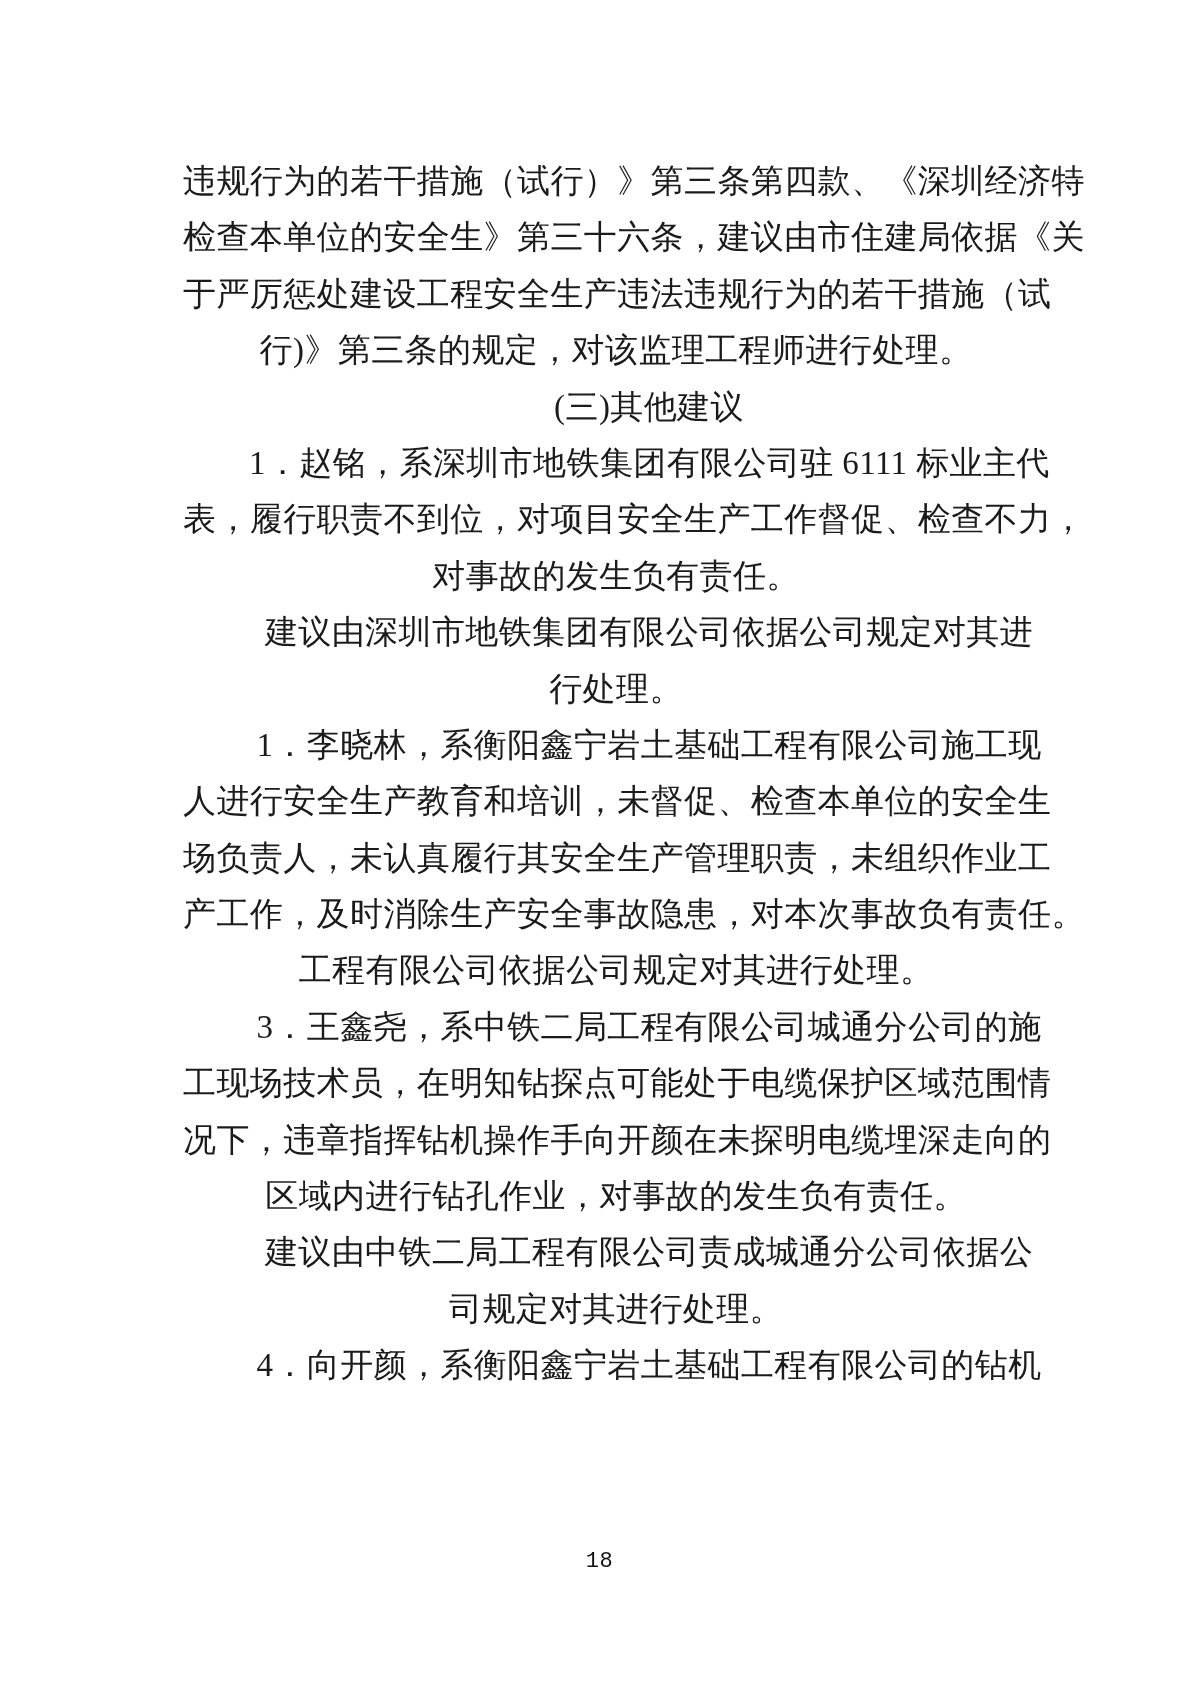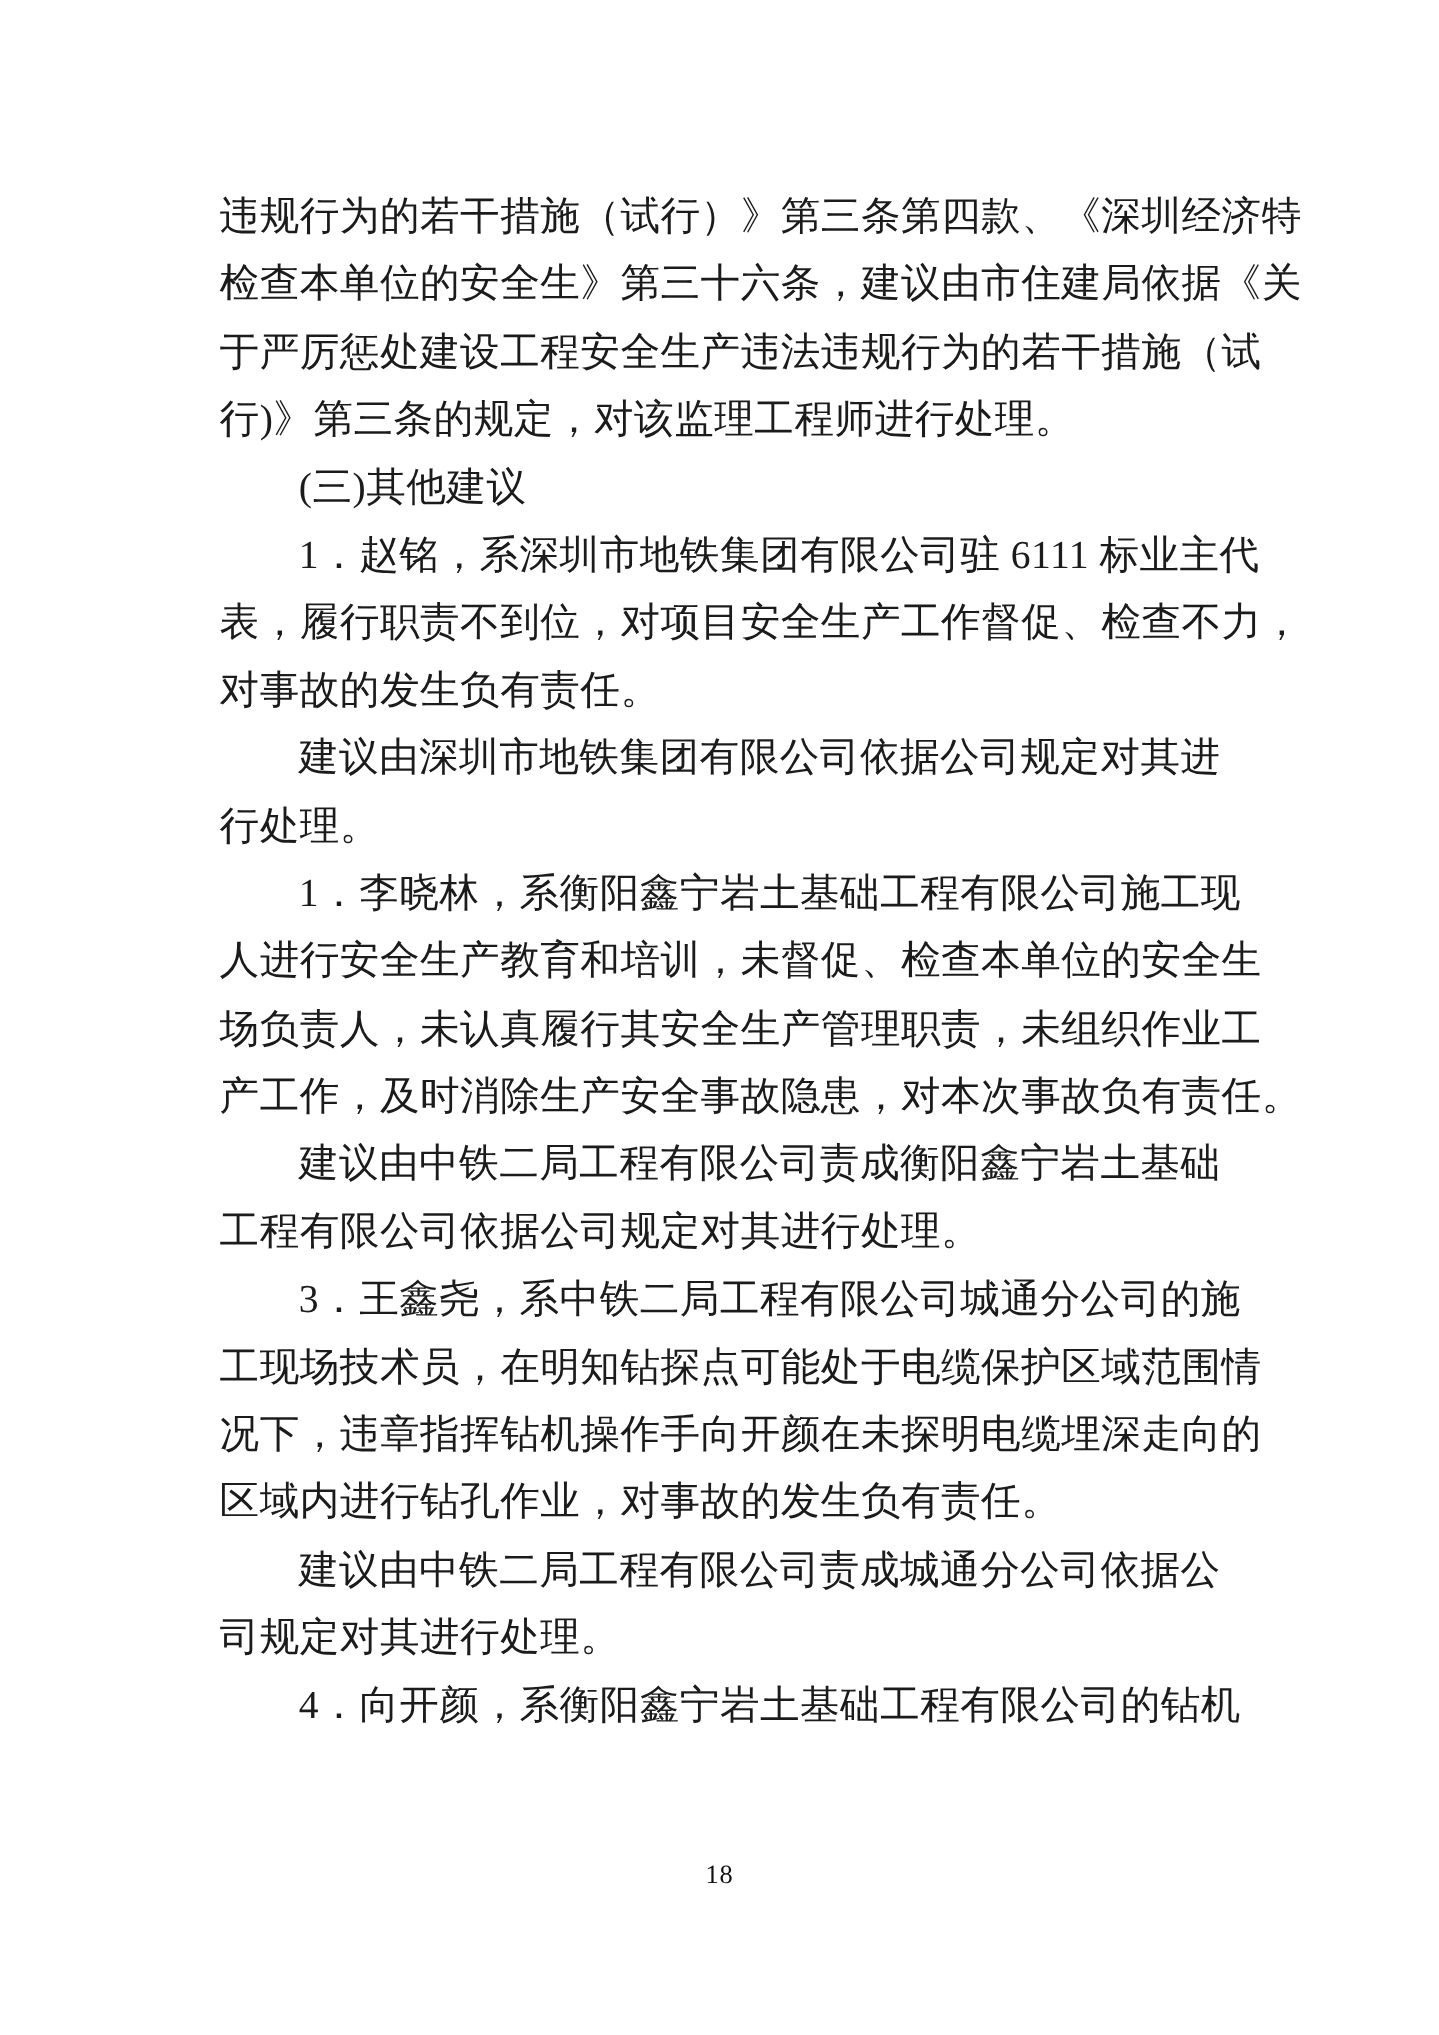--- a/index.html
+++ b/index.html
@@ -20,40 +20,42 @@
     top: 0;
     width: 1199px;
     height: 1696px;
     background: #ffffff;
   }
   .text-block {
     position: absolute;
     left: 183px;
     top: 153px;
     width: 866px;
+    text-align: center;
   }
   .line {
     height: 56.4px;
     line-height: 56.4px;
     font-size: 33px;
     letter-spacing: 0.4px;
     color: #1b1b1b;
     white-space: pre;
     font-weight: 400;
     text-rendering: optimizeLegibility;
   }
   .line.indent {
     padding-left: 66px;
   }
   .footer {
     position: absolute;
     left: 0;
     top: 1549px;
     width: 1199px;
     text-align: center;
+    font-family: Liberation Mono, monospace;
   }
   .page-number {
     font-size: 22px;
     color: #111111;
     letter-spacing: 0.5px;
   }
 </style>
 </head>
 <body>
 
@@ -66,21 +68,20 @@
       <div class="line indent">(三)其他建议</div>
       <div class="line indent">1．赵铭，系深圳市地铁集团有限公司驻 6111 标业主代</div>
       <div class="line">表，履行职责不到位，对项目安全生产工作督促、检查不力，</div>
       <div class="line">对事故的发生负有责任。</div>
       <div class="line indent">建议由深圳市地铁集团有限公司依据公司规定对其进</div>
       <div class="line">行处理。</div>
       <div class="line indent">1．李晓林，系衡阳鑫宁岩土基础工程有限公司施工现</div>
       <div class="line">人进行安全生产教育和培训，未督促、检查本单位的安全生</div>
       <div class="line">场负责人，未认真履行其安全生产管理职责，未组织作业工</div>
       <div class="line">产工作，及时消除生产安全事故隐患，对本次事故负有责任。</div>
-      <div class="line indent">建议由中铁二局工程有限公司责成衡阳鑫宁岩土基础</div>
       <div class="line">工程有限公司依据公司规定对其进行处理。</div>
       <div class="line indent">3．王鑫尧，系中铁二局工程有限公司城通分公司的施</div>
       <div class="line">工现场技术员，在明知钻探点可能处于电缆保护区域范围情</div>
       <div class="line">况下，违章指挥钻机操作手向开颜在未探明电缆埋深走向的</div>
       <div class="line">区域内进行钻孔作业，对事故的发生负有责任。</div>
       <div class="line indent">建议由中铁二局工程有限公司责成城通分公司依据公</div>
       <div class="line">司规定对其进行处理。</div>
       <div class="line indent">4．向开颜，系衡阳鑫宁岩土基础工程有限公司的钻机</div>
     </div>
   <div class="footer">

